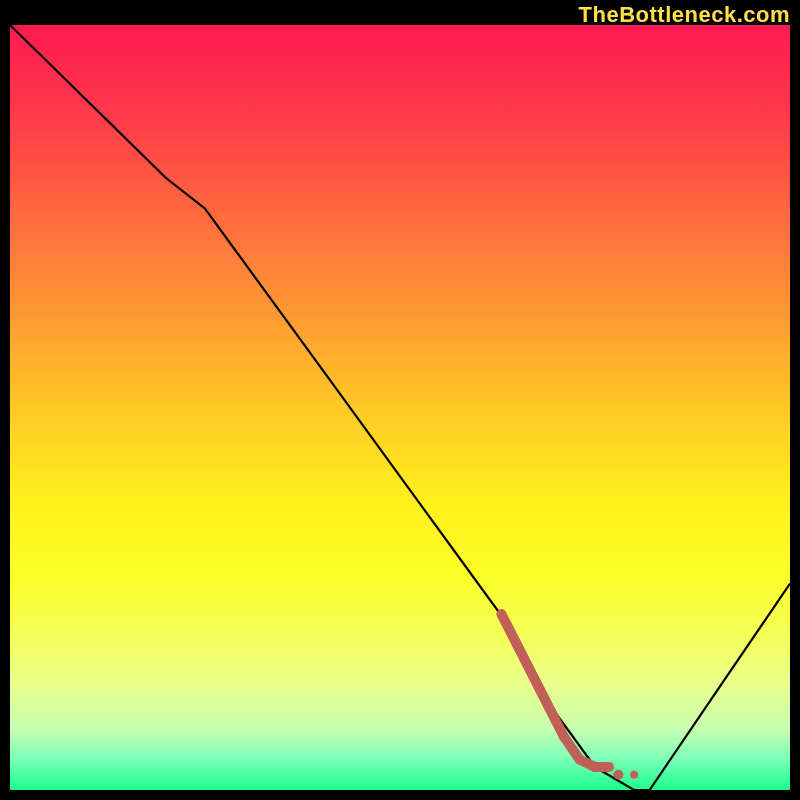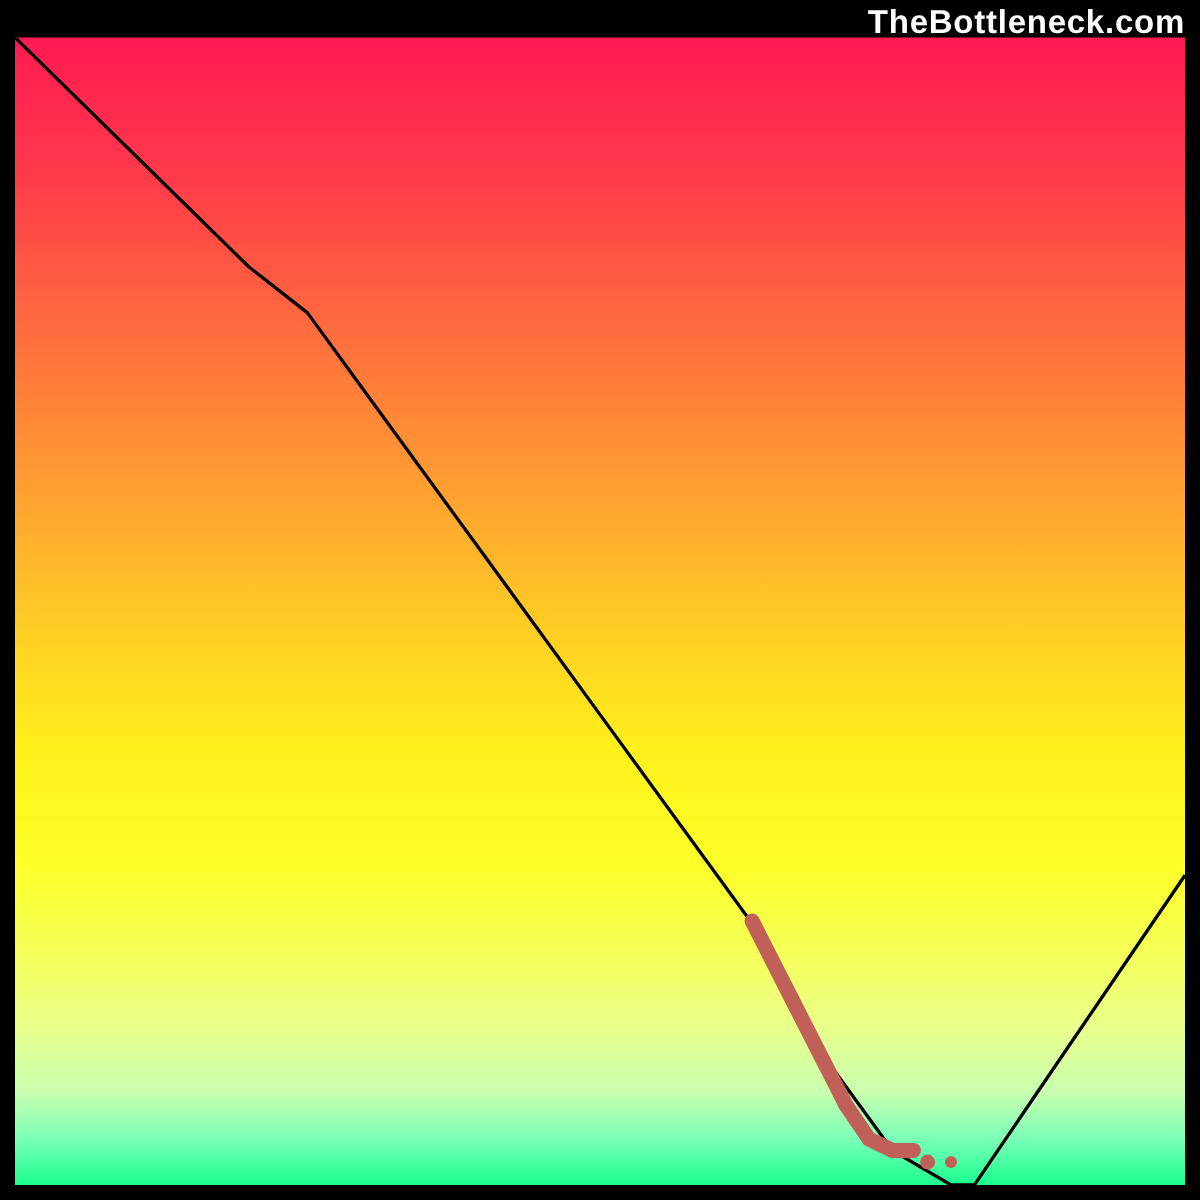--- a/index.html
+++ b/index.html
@@ -26,21 +26,21 @@
       #1aff8c 100%
     );
   }
   .watermark {
     position: absolute;
     top: 2px;
     right: 10px;
     font-family: Arial, Helvetica, sans-serif;
     font-size: 22px;
     font-weight: bold;
-    color: #ffffff;
+    color: #fde047;
     letter-spacing: 0.5px;
   }
   svg.curve {
     position: absolute;
     left: 0; top: 0;
     width: 100%; height: 100%;
   }
   .curve-line {
     fill: none;
     stroke: #000;

